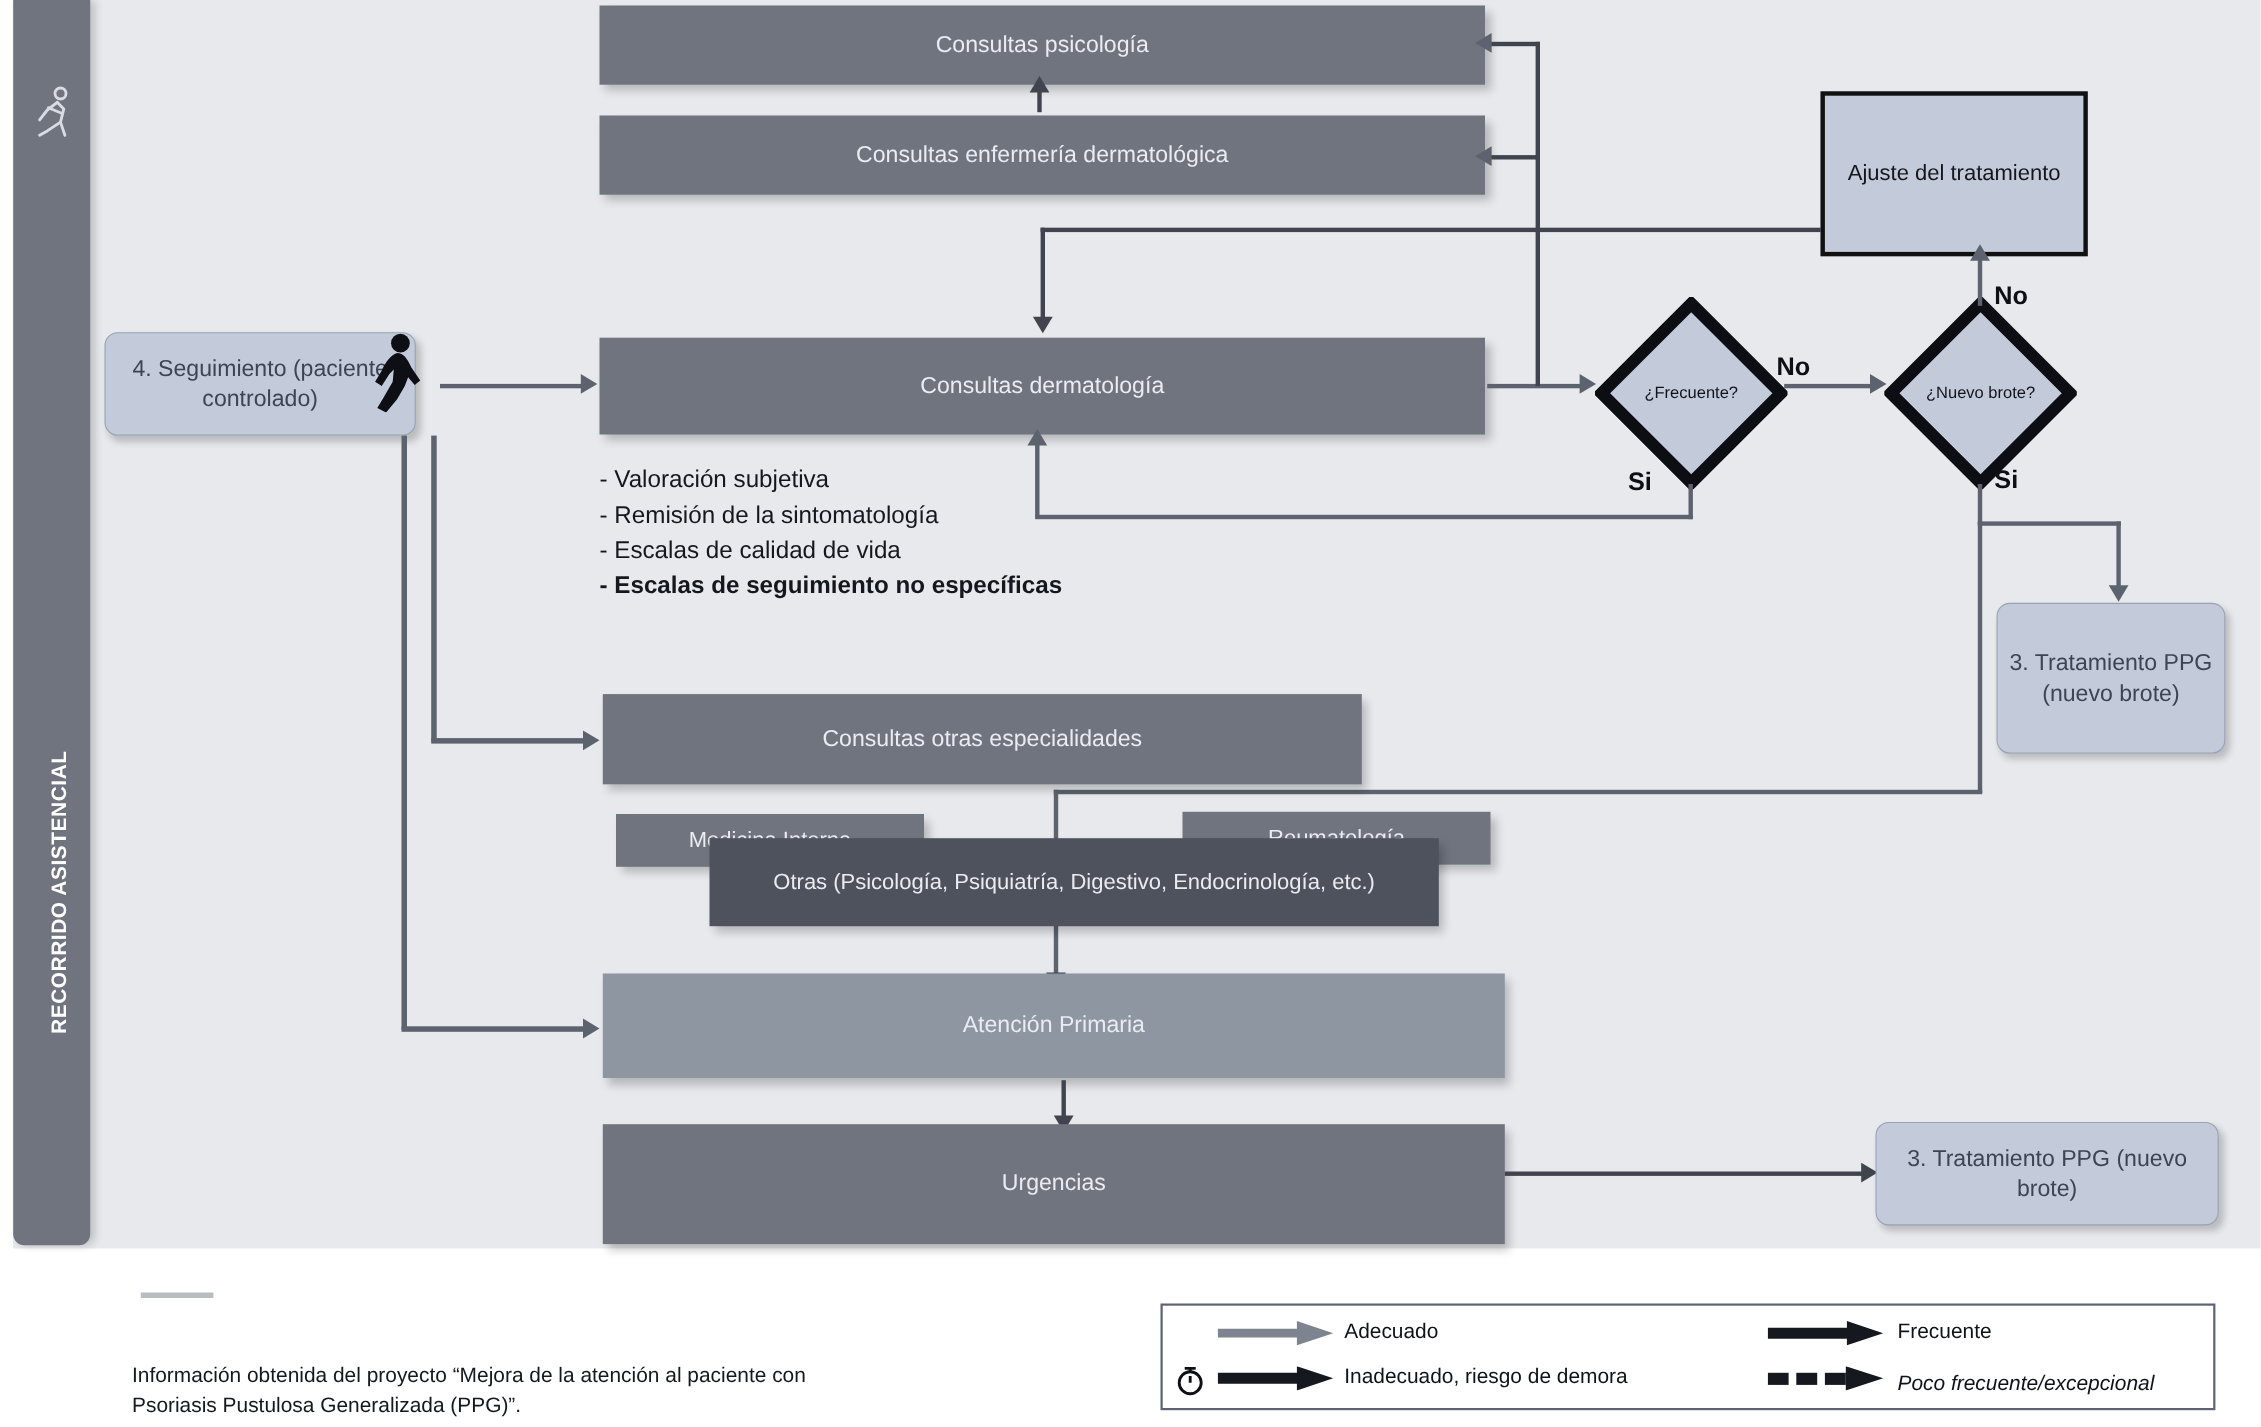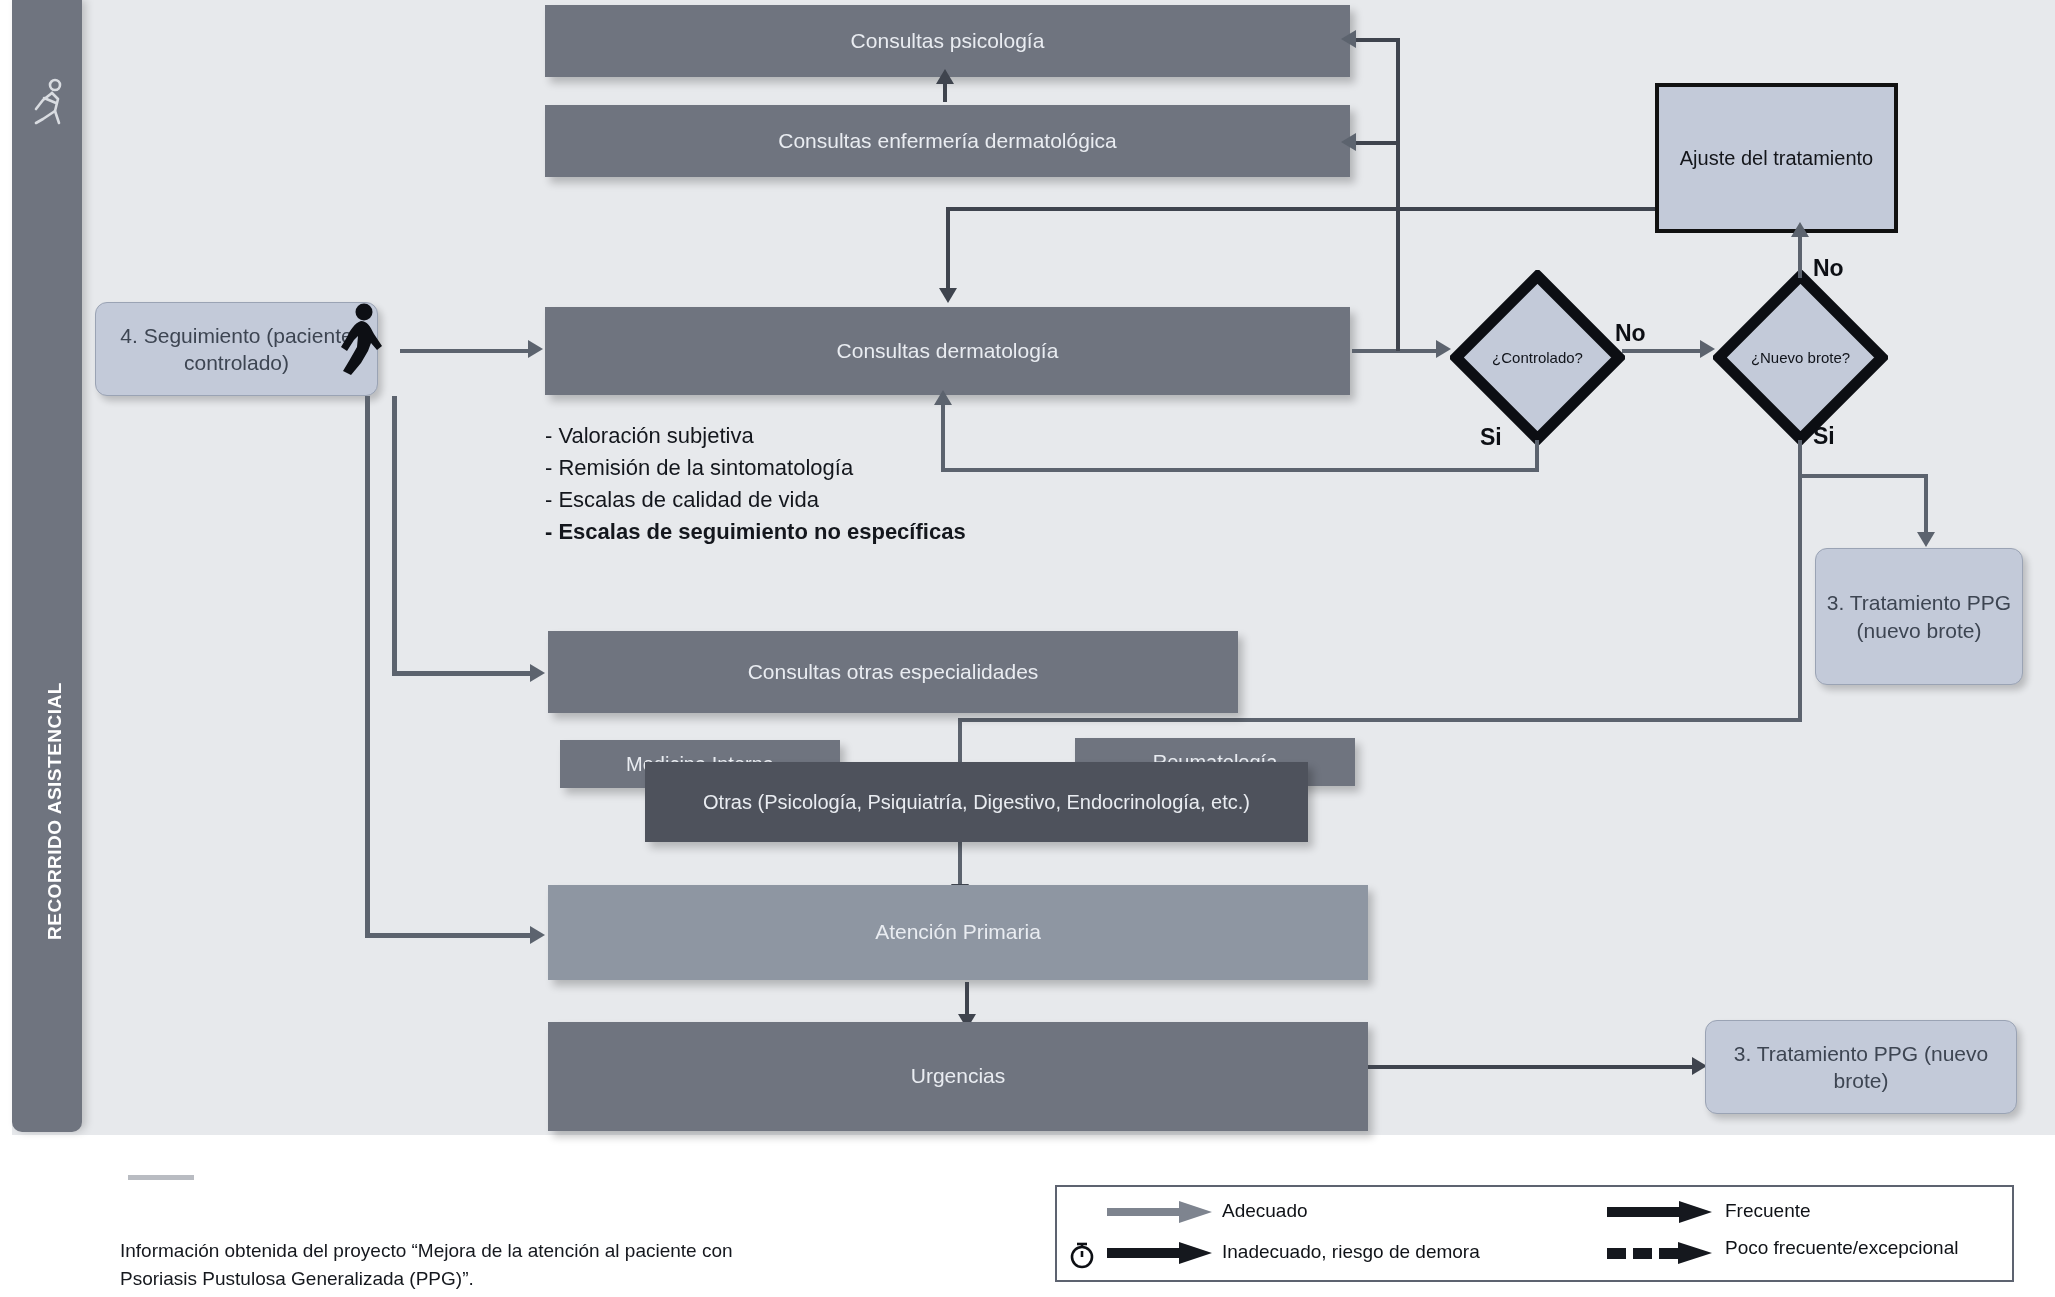--- a/index.html
+++ b/index.html
@@ -153,21 +153,21 @@
   <div class="arrow ar-r" style="left:530px;top:926px;"></div>
 
   <div class="hbox" style="left:1655px;top:83px;width:235px;height:142px;">
     <span>Ajuste del tratamiento</span>
   </div>
 
   <div class="diamond" style="left:1450px;top:270px;width:175px;height:175px;">
     <svg viewBox="0 0 175 175" style="position:absolute;left:0;top:0;width:175px;height:175px;">
       <polygon points="87.5,6 169,87.5 87.5,169 6,87.5" fill="#c3cad9" stroke="#0c0e13" stroke-width="11"></polygon>
     </svg>
-    <span class="dlabel">¿Controlado?</span>
+    <span class="dlabel">¿Frecuente?</span>
   </div>
 
   <div class="ln h" style="left:1352px;top:349px;width:86px;"></div>
   <div class="arrow ar-r" style="left:1436px;top:340px;"></div>
 
   <div class="ln h" style="left:1622px;top:349px;width:85px;"></div>
   <div class="arrow ar-r" style="left:1700px;top:340px;"></div>
   <div class="yn" style="left:1615px;top:320px;">No</div>
 
   <div class="yn" style="left:1480px;top:424px;">Si</div>
@@ -273,16 +273,16 @@
     <div class="lg-item" style="left:668px;top:13px;">Frecuente</div>
 
     <svg class="lg-ar" style="left:550px;top:55px;width:105px;height:22px;" viewBox="0 0 105 22">
       <g fill="#15181e">
         <rect x="0" y="6" width="19" height="11"></rect>
         <rect x="26" y="6" width="19" height="11"></rect>
         <rect x="52" y="6" width="19" height="11"></rect>
         <path d="M71 0 L105 11 L71 22 Z"></path>
       </g>
     </svg>
-    <div class="lg-item" style="left:668px;top:50px;">Poco frecuente/excepcional</div>
+    <div class="lg-item" style="left:668px;top:61px;font-style:italic;">Poco frecuente/excepcional</div>
   </div>
 
 </div>
 
 </body></html>

